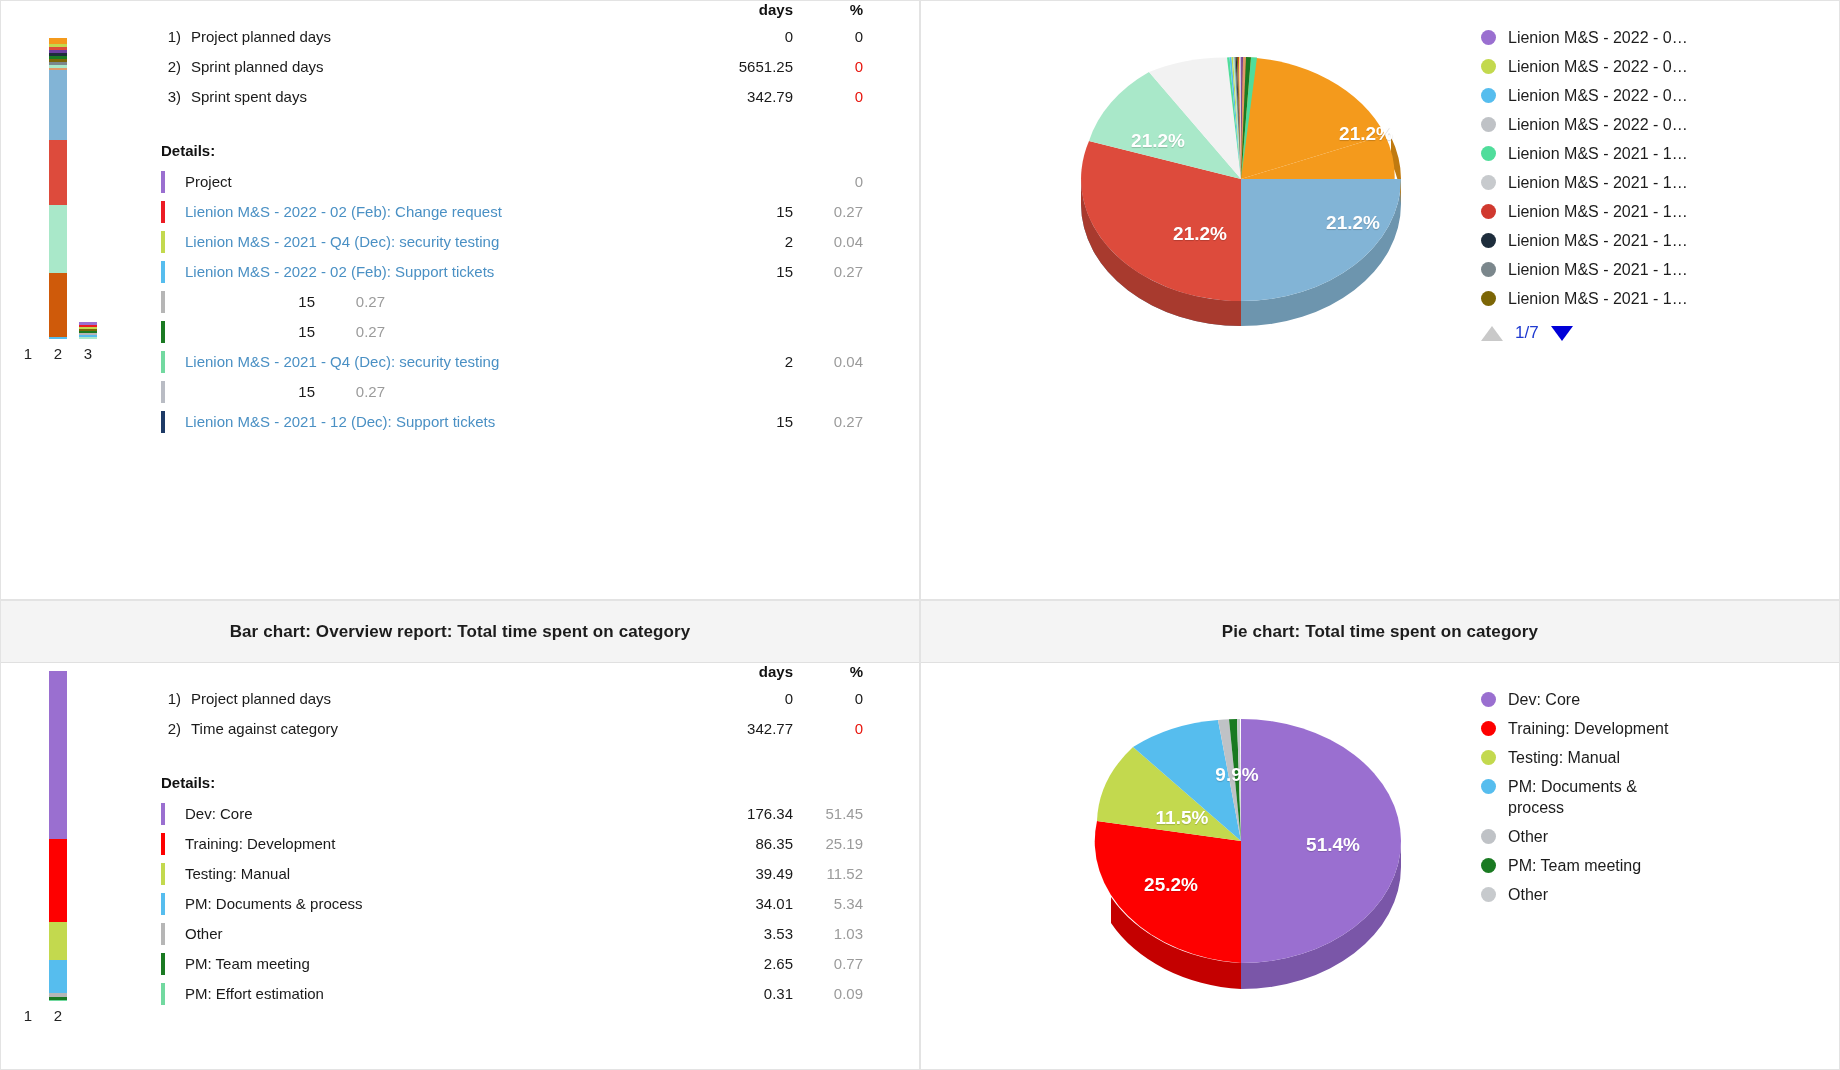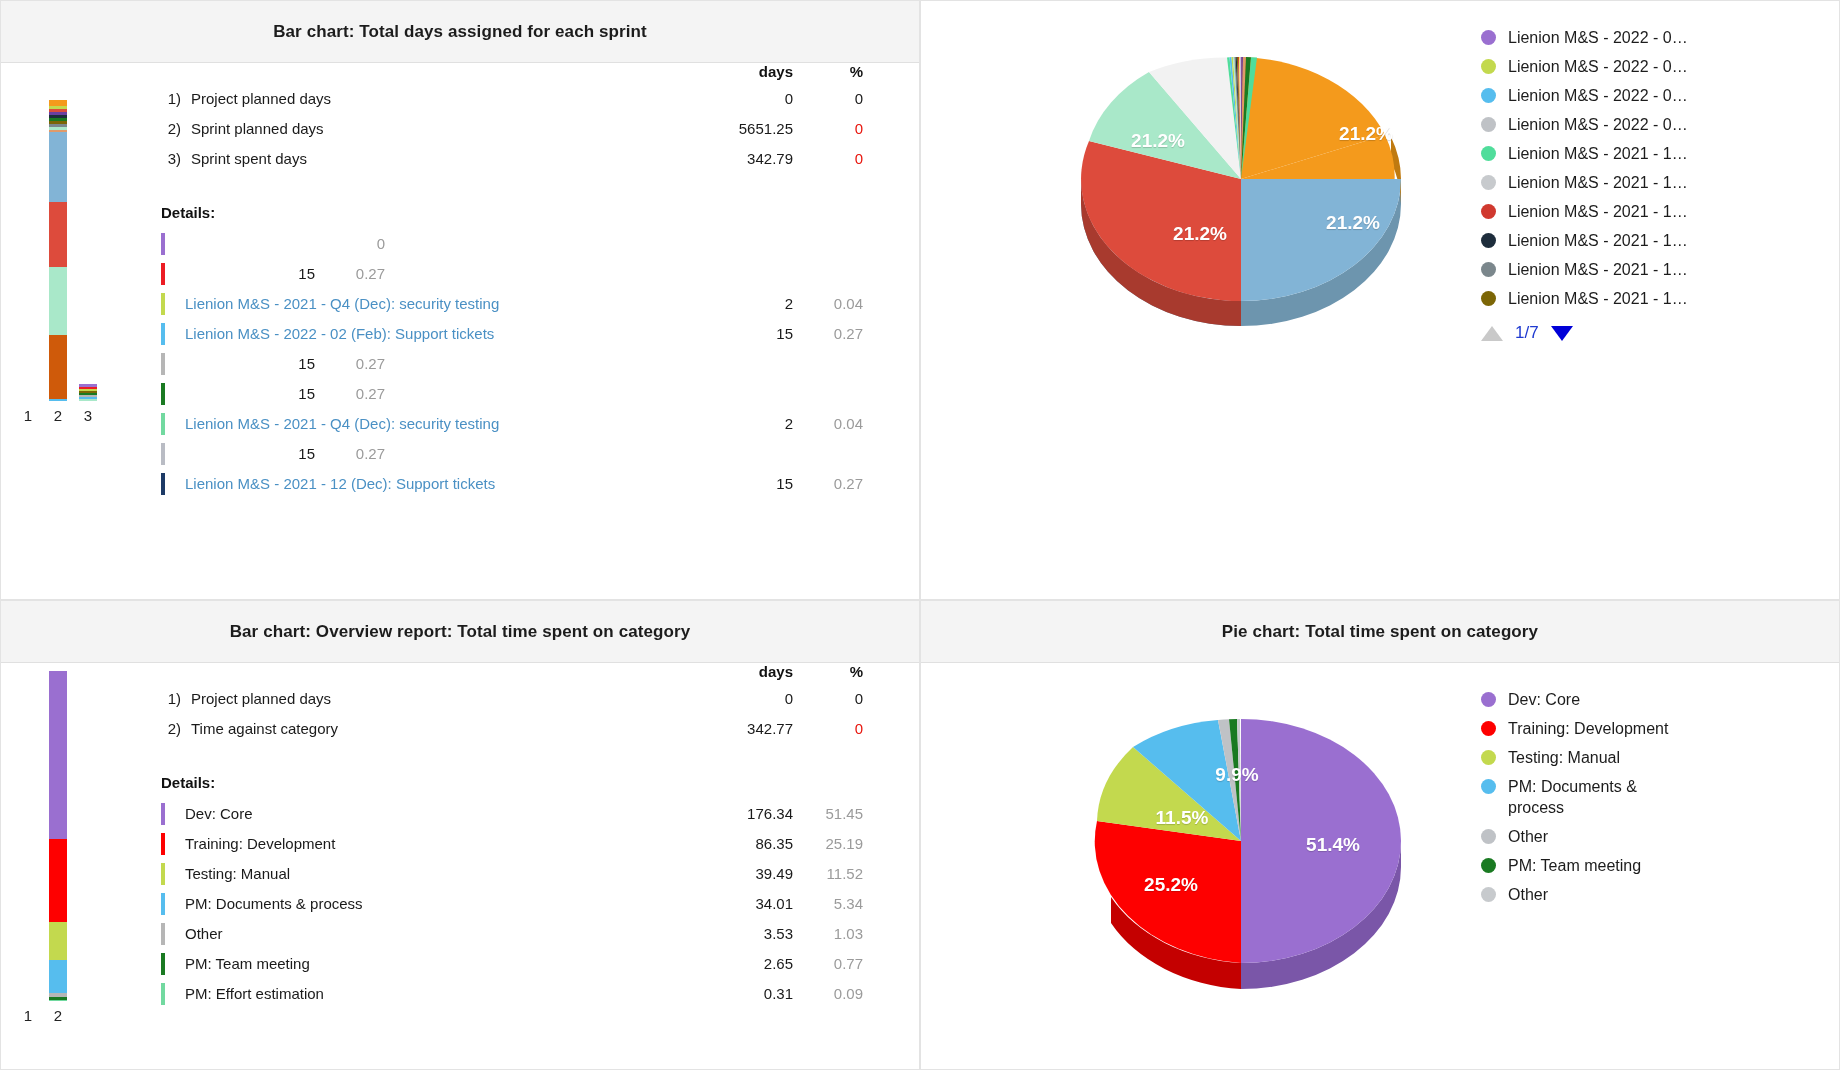--- a/index.html
+++ b/index.html
@@ -117,23 +117,20 @@
     border-top: 15px solid #0000d8;
   }
   .pager-count { color: #1f3ad0; font-weight: normal; }
 </style>
 </head>
 <body>
 
 <div class="grid">
 
   <section class="panel">
-    <div class="panel-header">
-      <div class="panel-title">Bar chart: Total days assigned for each sprint</div>
-    </div>
     <div class="panel-body">
 
       <div class="bar-area">
         <div class="bar-cols">
           <div class="bar-col empty"></div>
           <div class="bar-col">
             <div class="seg" style="height:6px;background:#f49a1c"></div>
             <div class="seg" style="height:3px;background:#c3d94e"></div>
             <div class="seg" style="height:3px;background:#dd4b3c"></div>
             <div class="seg" style="height:3px;background:#6b3fa0"></div>
@@ -191,25 +188,27 @@
           <div class="rpt-idx">3)</div>
           <div class="rpt-label">Sprint spent days</div>
           <div class="rpt-days">342.79</div>
           <div class="rpt-pct zero-red">0</div>
         </div>
 
         <div class="details-title">Details:</div>
 
         <div class="det-row">
           <span class="swatch" style="background:#9a6fd0"></span>
+          <span class="det-label plain">Project</span>
           <span class="det-days"></span>
           <span class="det-pct">0</span>
         </div>
         <div class="det-row">
           <span class="swatch" style="background:#ec1c24"></span>
+          <span class="det-label link">Lienion M&amp;S - 2022 - 02 (Feb): Change request</span>
           <span class="det-days">15</span>
           <span class="det-pct">0.27</span>
         </div>
         <div class="det-row">
           <span class="swatch" style="background:#c3d94e"></span>
           <span class="det-label link">Lienion M&amp;S - 2021 - Q4 (Dec): security testing</span>
           <span class="det-days">2</span>
           <span class="det-pct">0.04</span>
         </div>
         <div class="det-row">

